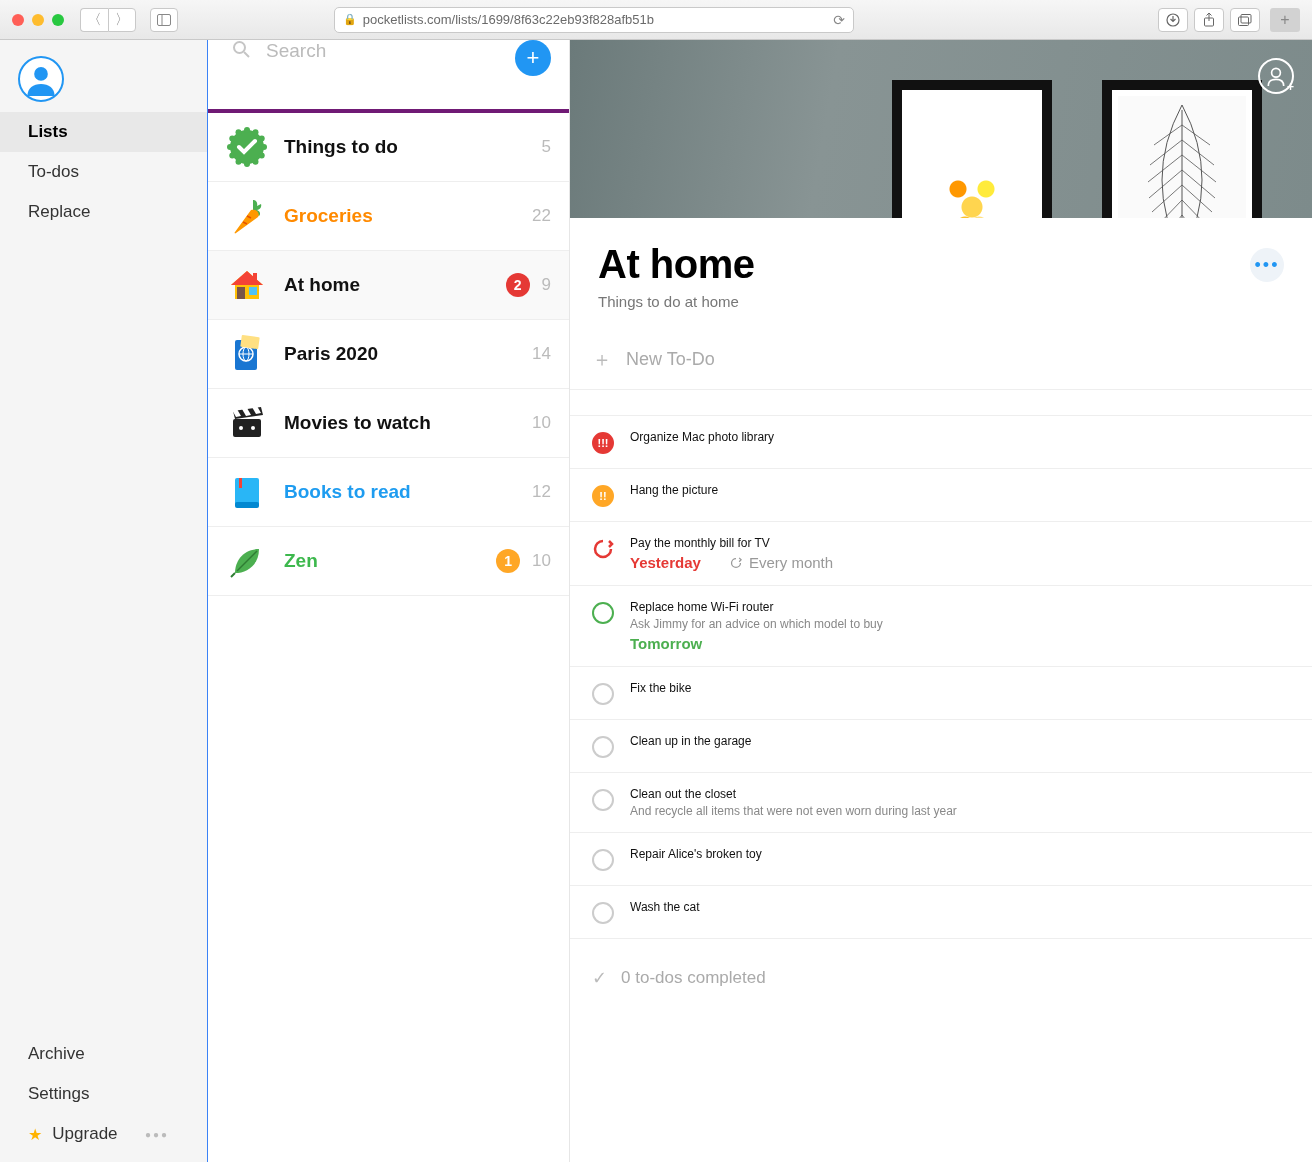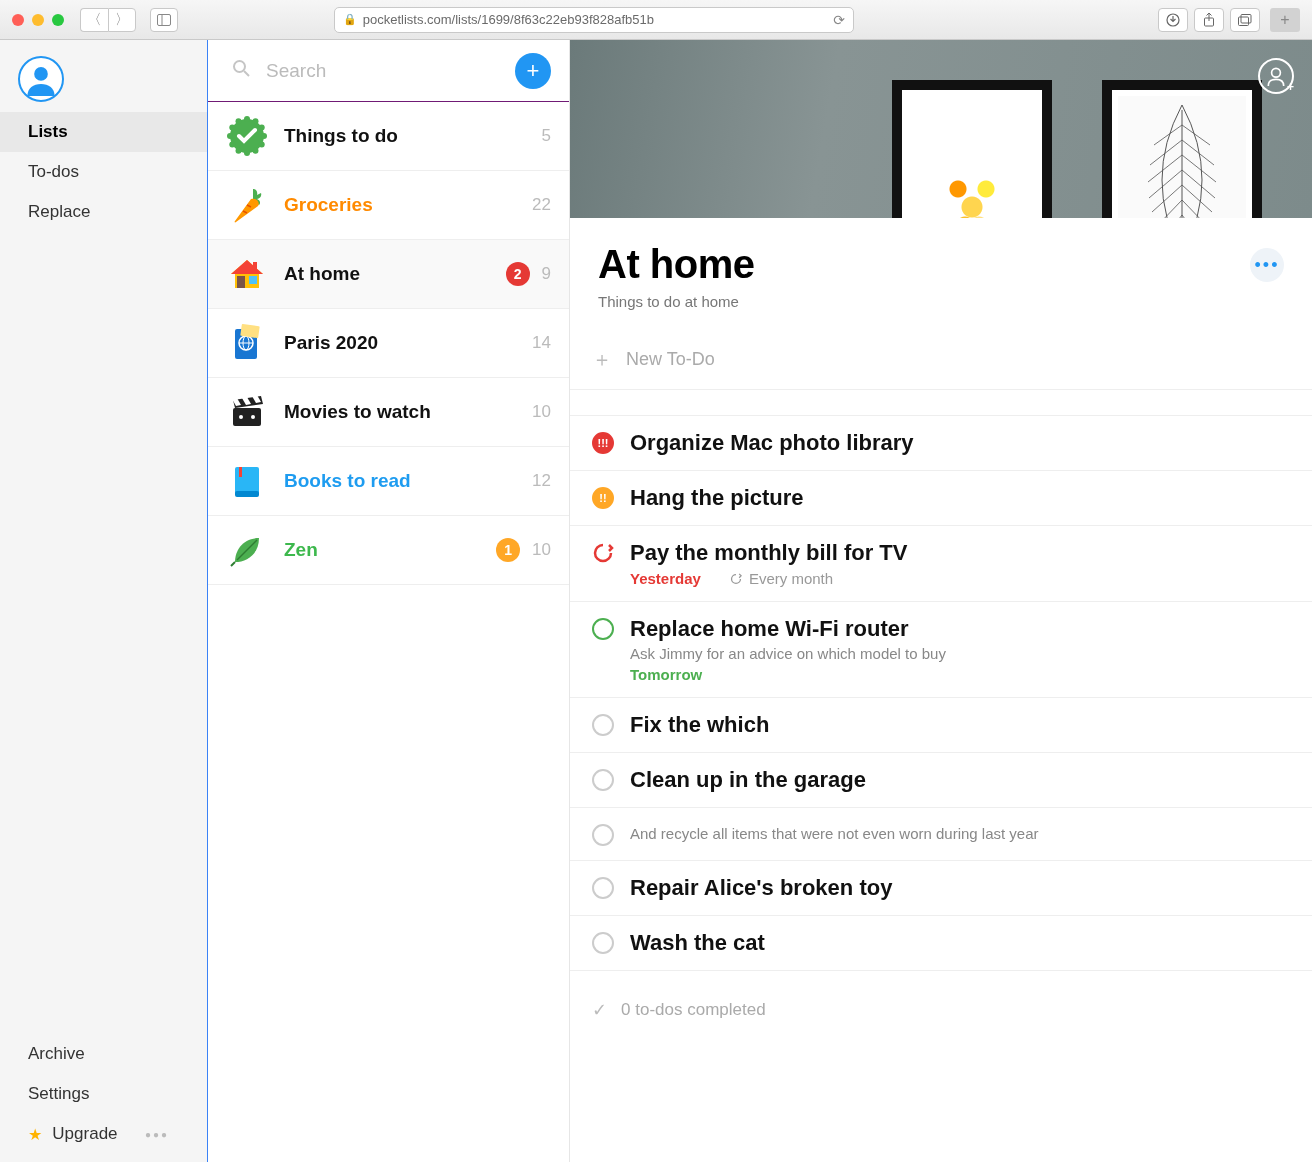--- a/index.html
+++ b/index.html
@@ -32,21 +32,21 @@
 .nav-item { padding: 10px 28px; font-size: 17px; color: #333; cursor: pointer; }
 .nav-item.active { background: #e8e8e8; font-weight: 600; color: #000; }
 .sidebar-spacer { flex: 1; }
 .sidebar-bottom { padding-bottom: 8px; }
 .sidebar-bottom .nav-item { display:flex; align-items:center; gap:10px; }
 .more-dots { color:#bbb; margin-left:auto; margin-right:10px; letter-spacing:2px; font-size:10px;}
 .star { color: #ffb300; font-size:16px;}
 
 
 .lists-col { width: 362px; background: #fff; border-right: 1px solid #e6e6e6; display:flex; flex-direction:column; }
-.search-row { display:flex; align-items:center; height: 62px; padding: 0 18px; border-bottom: 1px solid #701a75; }
+.search-row { display:flex; align-items:flex-start; height: 73px; padding: 0 18px; border-bottom: 4px solid #701a75; }
 .search-icon { color: #c5c5c5; font-size: 18px; margin-right: 16px; margin-left: 6px;}
 .search-input { flex:1; border:none; outline:none; font-size: 19px; color:#888; background:transparent;}
 .search-input::placeholder { color:#bbb; }
 .add-btn { width: 36px; height:36px; border-radius:50%; background:#2196f3; color:#fff; display:flex; align-items:center; justify-content:center; font-size:22px; font-weight:300;}
 .list-item { display:flex; align-items:center; height: 69px; padding: 0 18px; border-bottom: 1px solid #eee; cursor:pointer; }
 .list-item.selected { background: #f9f9f9; }
 .list-icon { width: 42px; height: 42px; margin-right: 16px; display:flex; align-items:center; justify-content:center; font-size: 32px; }
 .list-title { flex:1; font-size: 19px; font-weight: 700; color:#111; }
 .list-title.orange { color: #ff8a00; }
 .list-title.blue { color: #1e9cf0; }
@@ -79,22 +79,22 @@
 .new-todo { display:flex; align-items:center; padding: 16px 22px; color:#aaa; font-size:18px; gap:14px; border-bottom: 1px solid #eee; cursor:text;}
 .new-todo .plus { font-size:20px; color:#bbb; width:20px; text-align:center;}
 
 .todo { display:flex; align-items:flex-start; padding: 14px 22px; border-bottom: 1px solid #eee; gap: 16px; }
 .check { width: 22px; height: 22px; border-radius: 50%; border: 2px solid #ccc; flex-shrink:0; margin-top:2px; display:flex; align-items:center; justify-content:center; font-size:11px; color:#fff;}
 .check.red-fill { background:#e53935; border-color:#e53935; font-weight:900;}
 .check.orange-fill { background:#ffa726; border-color:#ffa726; font-weight:900;}
 .check.green-ring { border-color:#4caf50;}
 .check.repeat { border:none;}
 .todo-body { flex:1; }
-.todo-title { font-size: 22px; font-weight: 700; color:#111; }
-.todo-note { color:#888; font-size:15px; margin-top:3px; }
+.todo-title { font-size: 12px; font-weight: 400; color:#111; }
+.todo-note { color:#888; font-size:12px; margin-top:3px; }
 .todo-meta { margin-top:4px; font-size:15px; display:flex; gap:28px; align-items:center;}
 .meta-red { color:#e53935; font-weight:700;}
 .meta-green { color:#4caf50; font-weight:700;}
 .meta-grey { color:#999; display:flex; align-items:center; gap:6px;}
 
 .completed-row { display:flex; align-items:center; padding: 28px 22px 12px; color:#aaa; font-size:17px; gap:14px;}
 .completed-row .check-icon { font-size:18px; color:#bbb;}
 
 .separator-gap { height: 26px; border-bottom: 1px solid #eee; }
 
@@ -385,34 +385,35 @@
       <div class="todo-title">Replace home Wi-Fi router</div>
       <div class="todo-note">Ask Jimmy for an advice on which model to buy</div>
       <div class="todo-meta">
               <span class="meta-green">Tomorrow</span>
             </div>
     </div>
         </div>
         <div class="todo">
           <span class="check "></span>
     <div class="todo-body">
-      <div class="todo-title">Fix the which</div>
+      <div class="todo-title">Fix the bike</div>
 
     </div>
         </div>
         <div class="todo">
           <span class="check "></span>
     <div class="todo-body">
       <div class="todo-title">Clean up in the garage</div>
 
     </div>
         </div>
         <div class="todo">
           <span class="check "></span>
     <div class="todo-body">
+      <div class="todo-title">Clean out the closet</div>
       <div class="todo-note">And recycle all items that were not even worn during last year</div>
 
     </div>
         </div>
         <div class="todo">
           <span class="check "></span>
     <div class="todo-body">
       <div class="todo-title">Repair Alice's broken toy</div>
 
     </div>

